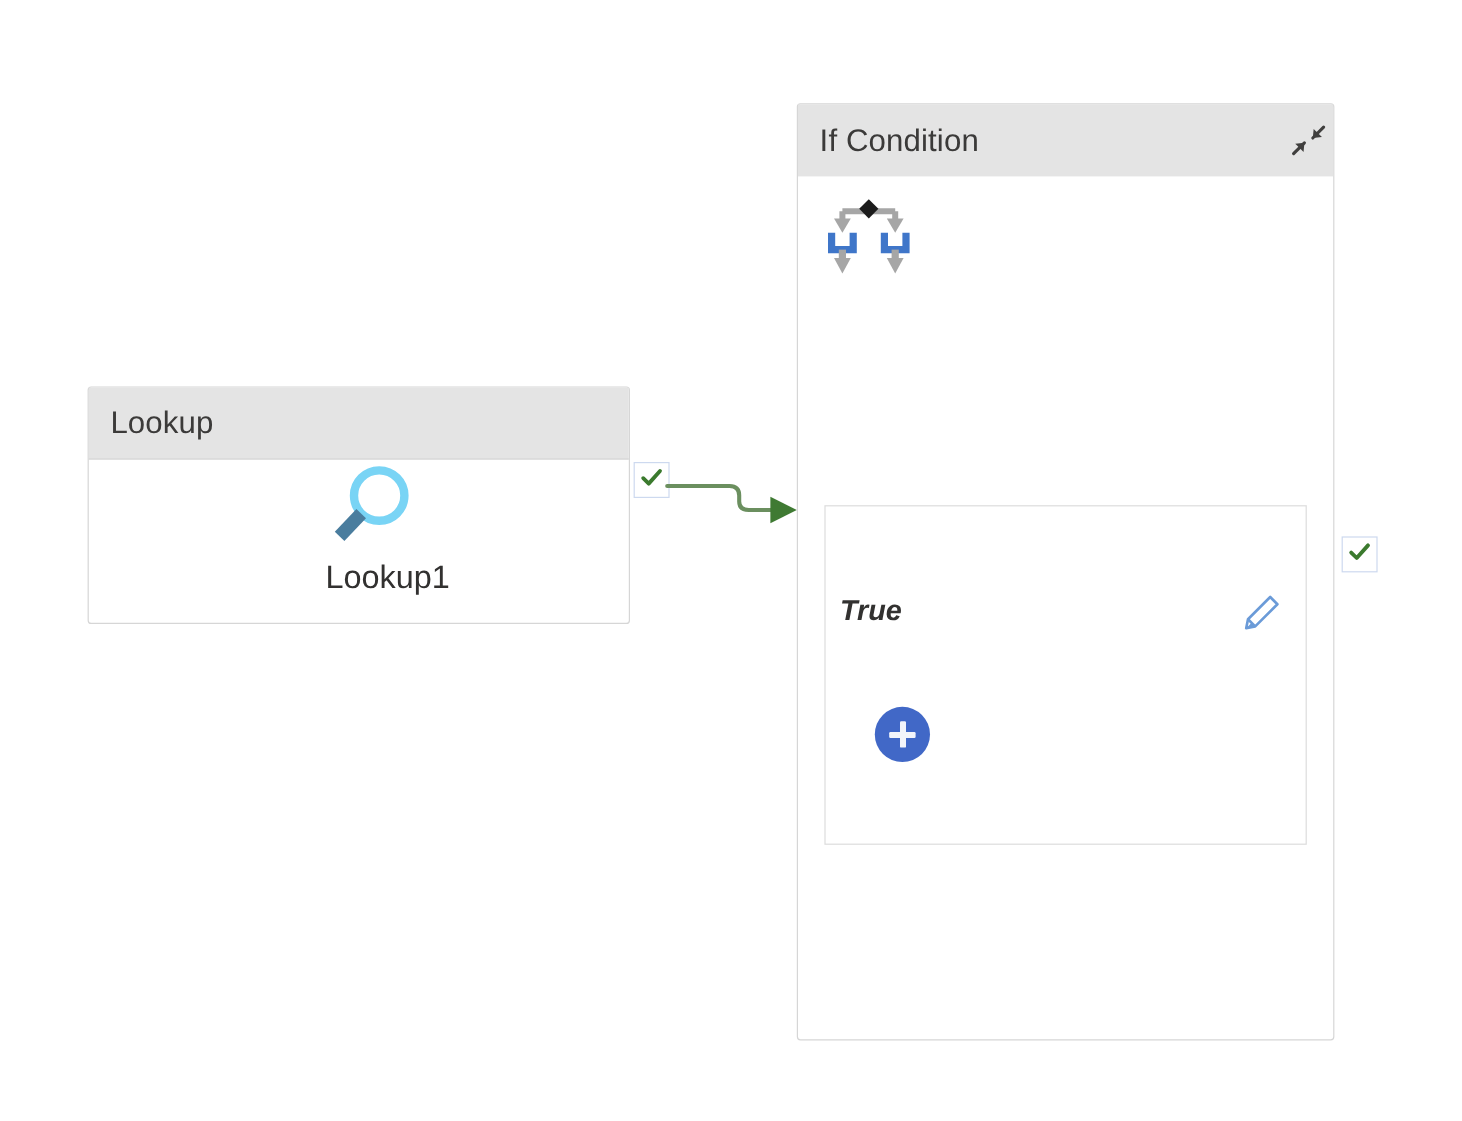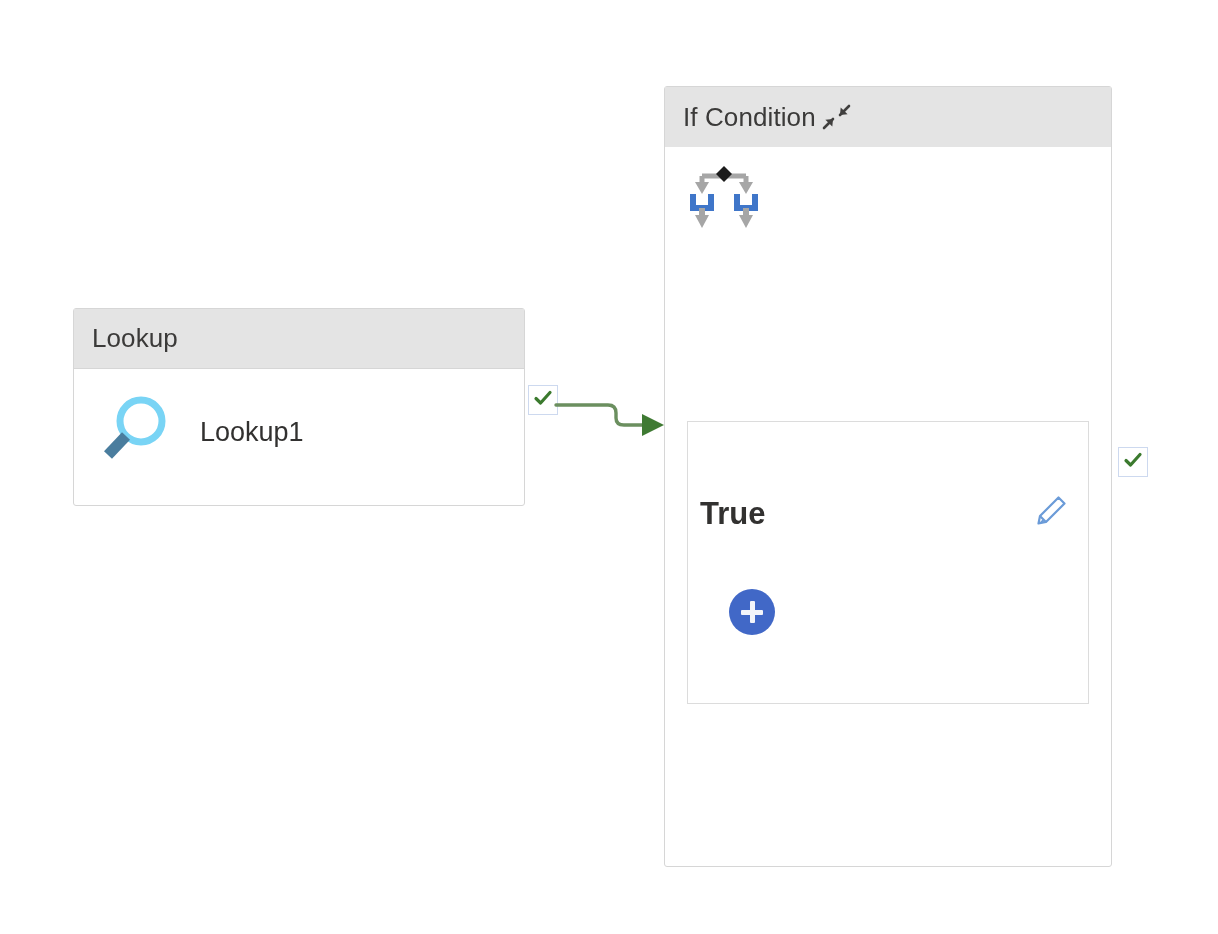--- a/index.html
+++ b/index.html
@@ -43,49 +43,51 @@
     color: #3b3a39;
     font-weight: 400;
     letter-spacing: 0.1px;
   }
   .card-body {
     display: flex;
     align-items: center;
     padding: 0 0 0 22px;
     height: 126px;
     box-sizing: border-box;
+    flex-direction: column;
   }
   .card-body-label {
     font-size: 27px;
     color: #323130;
     margin-left: 26px;
     font-weight: 400;
   }
 
   
   #lookup-card {
     left: 73px;
-    top: 308px;
+    top: 322px;
     width: 452px;
     height: 198px;
   }
 
   
   #ifcondition-card {
     position: absolute;
     left: 664px;
     top: 86px;
     width: 448px;
     height: 781px;
     background: #ffffff;
     border: 1px solid #d6d6d6;
     border-radius: 3px;
     box-sizing: border-box;
   }
   #ifcondition-card .card-header {
+    justify-content: space-between;
     padding-right: 1px;
     border-bottom: none;
   }
   .collapse-btn {
     width: 40px;
     height: 40px;
     display: flex;
     align-items: center;
     justify-content: center;
     cursor: pointer;
@@ -114,23 +116,24 @@
     box-sizing: border-box;
     border: 1px solid #dcdcdc;
     background: #ffffff;
   }
   #branch-true  { top: 188px; height: 283px; }
 
   .branch-label {
     position: absolute;
     left: 12px;
     top: 74px;
-    font-size: 31px;
+    font-size: 24px;
     font-weight: bold;
     color: #323130;
+    font-style: italic;
   }
 
   .edit-pencil {
     position: absolute;
     right: 20px;
     top: 72px;
     width: 34px;
     height: 34px;
     cursor: pointer;
   }

